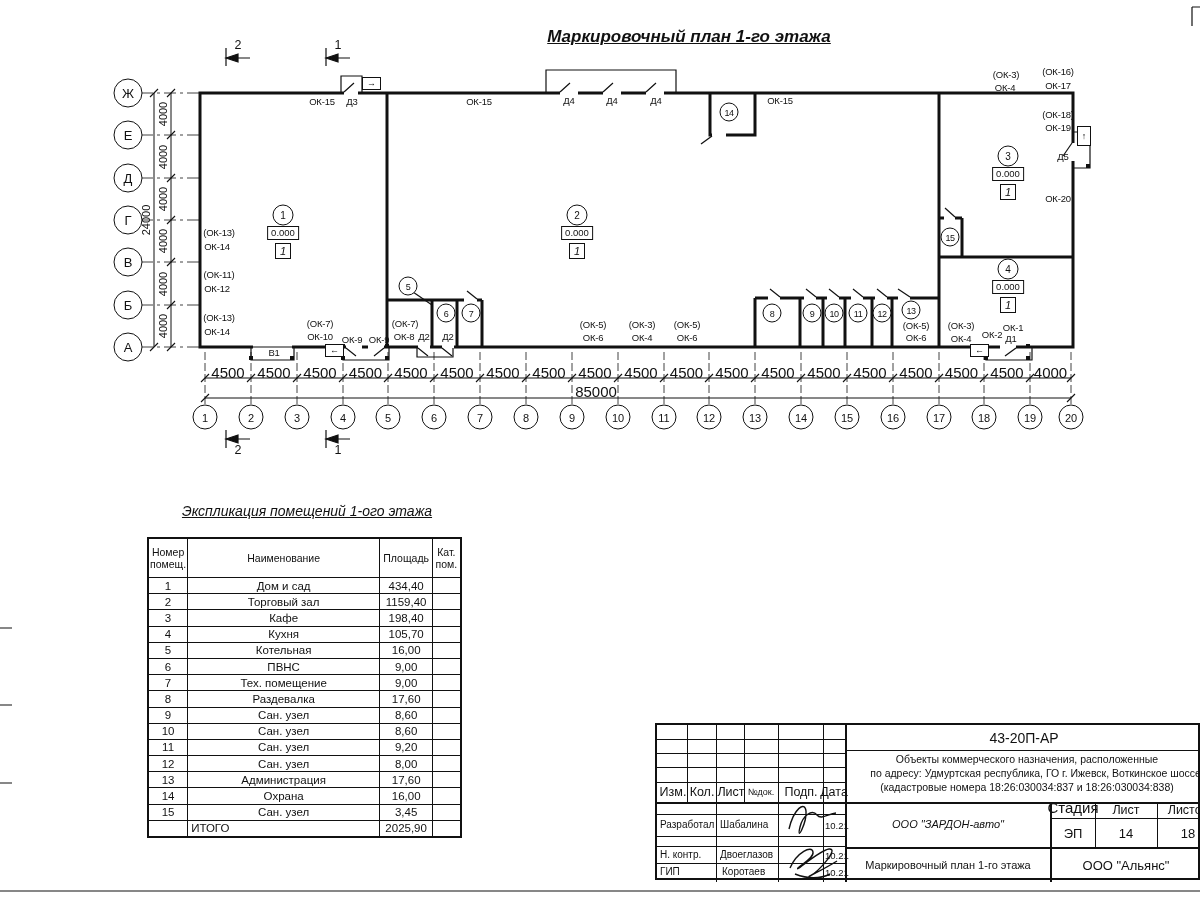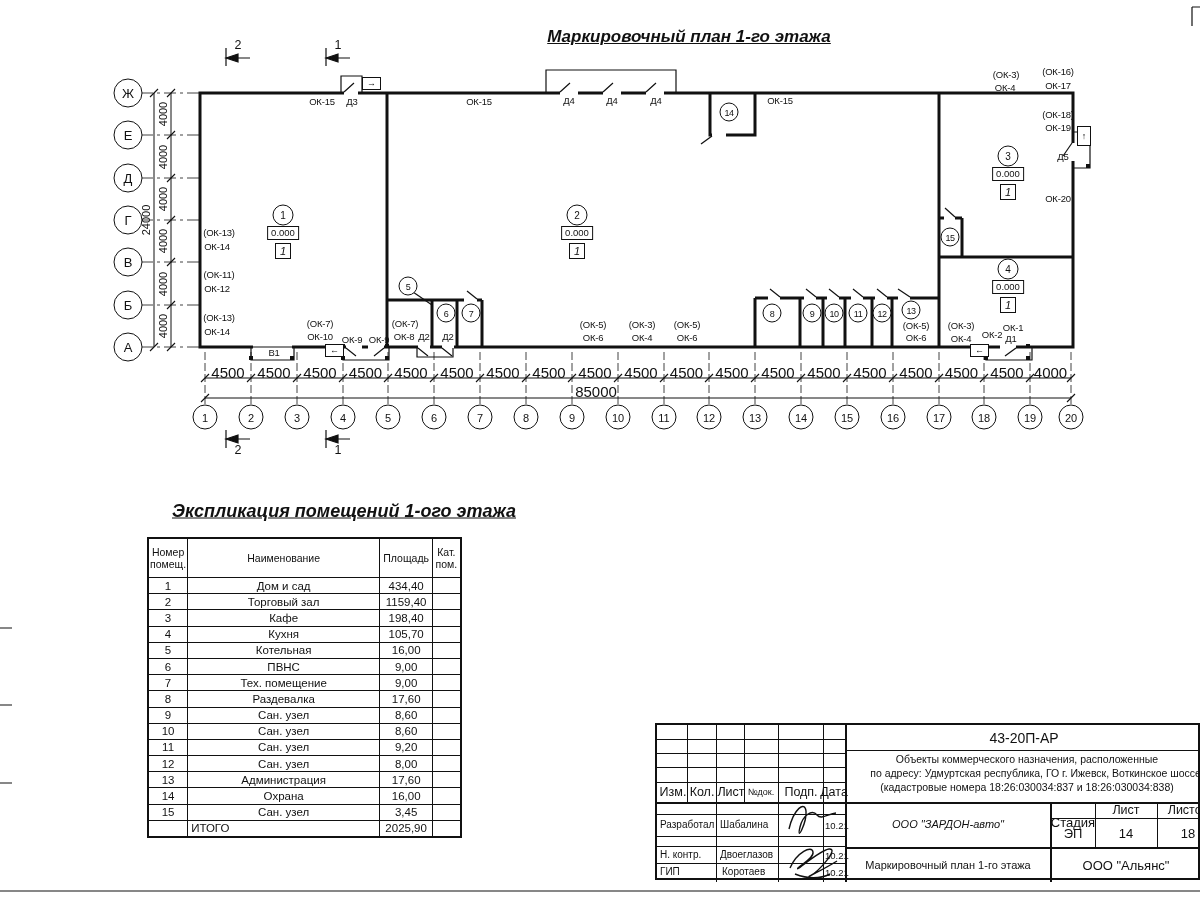--- a/index.html
+++ b/index.html
@@ -1,21 +1,21 @@
 <!DOCTYPE html>
 <html><head>
 <meta charset="utf-8">
 <style>
   html,body{margin:0;padding:0;background:#fff;}
   #page{position:relative;width:1200px;height:900px;background:#fff;overflow:hidden;
         font-family:"Liberation Sans","DejaVu Sans",sans-serif;color:#111;}
   #plansvg{position:absolute;left:0;top:0;width:1200px;height:900px;}
   .abs{position:absolute;transform:translate(-50%,-50%);white-space:nowrap;}
   .doc-title{font-size:17px;font-style:italic;font-weight:600;text-decoration:underline;}
-  .expl-title{font-size:18px;font-style:italic;font-weight:700;text-decoration:underline;margin-left:37px;}
+  .expl-title{font-size:14px;font-style:italic;font-weight:400;text-decoration:underline;}
   .plan-label{font-size:9.5px;letter-spacing:-0.2px;}
   .dim-label{font-size:15px;}
   .dim-label-v{font-size:11px;transform:translate(-50%,-50%) rotate(-90deg);}
   .axis-circle{width:27px;height:27px;border:1.3px solid #111;border-radius:50%;background:#fff;
                font-size:13px;display:flex;align-items:center;justify-content:center;}
   .col-circle{width:23px;height:23px;border:1.2px solid #111;border-radius:50%;background:#fff;
               font-size:11px;display:flex;align-items:center;justify-content:center;}
   .room-circle{width:17px;height:17px;border:1.1px solid #111;border-radius:50%;background:#fff;
                font-size:9px;display:flex;align-items:center;justify-content:center;letter-spacing:-0.4px;}
   .elev-circle{width:19px;height:19px;border:1.1px solid #111;border-radius:50%;background:#fff;
@@ -496,21 +496,21 @@
   <div class="tb-text" style="left:168px;top:125px;font-size:9.5px;">10.21</div>
   <div class="tb-text" style="left:3px;top:141px;font-size:10px;">ГИП</div>
   <div class="tb-text" style="left:65px;top:141px;font-size:10px;">Коротаев</div>
   <div class="tb-text" style="left:168px;top:142px;font-size:9.5px;">10.21</div>
 
   <div class="tb-text ctr" style="left:367px;top:13px;font-size:14px;">43-20П-АР</div>
   <div class="tb-text ctr" style="left:370px;top:34px;font-size:10.5px;">Объекты коммерческого назначения, расположенные</div>
   <div class="tb-text ctr" style="left:380px;top:48px;font-size:10.5px;">по адресу: Удмуртская республика, ГО г. Ижевск, Воткинское шоссе,</div>
   <div class="tb-text ctr" style="left:370px;top:62px;font-size:10.5px;">(кадастровые номера 18:26:030034:837 и 18:26:030034:838)</div>
   <div class="tb-text ctr" style="left:291px;top:99px;font-size:11px;font-style:italic;">ООО "ЗАРДОН-авто"</div>
-  <div class="tb-text ctr" style="left:416px;top:97px;font-size:13px;">Стадия</div>
+  <div class="tb-text ctr" style="left:416px;top:82px;font-size:15px;">Стадия</div>
   <div class="tb-text ctr" style="left:469px;top:85px;font-size:12.5px;">Лист</div>
   <div class="tb-text ctr" style="left:531px;top:85px;font-size:12.5px;">Листов</div>
   <div class="tb-text ctr" style="left:416px;top:108px;font-size:13px;">ЭП</div>
   <div class="tb-text ctr" style="left:469px;top:108px;font-size:13px;">14</div>
   <div class="tb-text ctr" style="left:531px;top:108px;font-size:13px;">18</div>
   <div class="tb-text ctr" style="left:291px;top:140px;font-size:11px;">Маркировочный план 1-го этажа</div>
   <div class="tb-text ctr" style="left:469px;top:140px;font-size:13px;">ООО "Альянс"</div>
 </div>
 
 </div>

